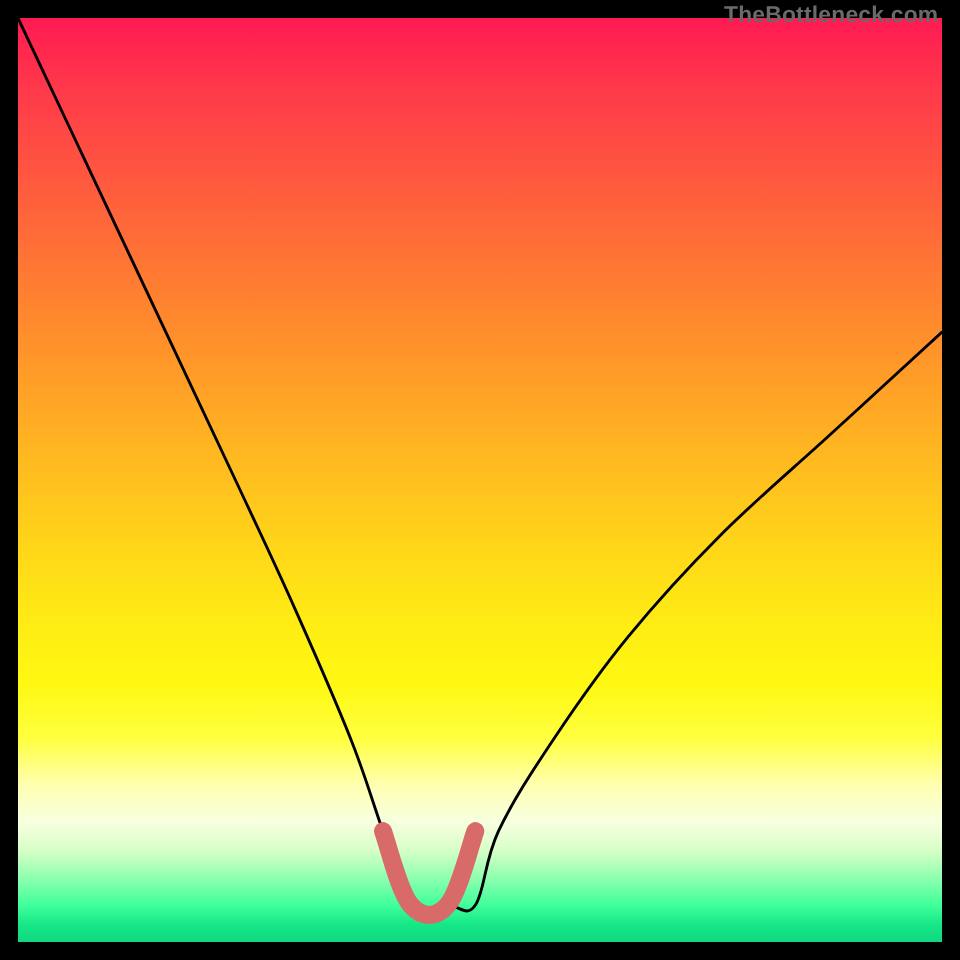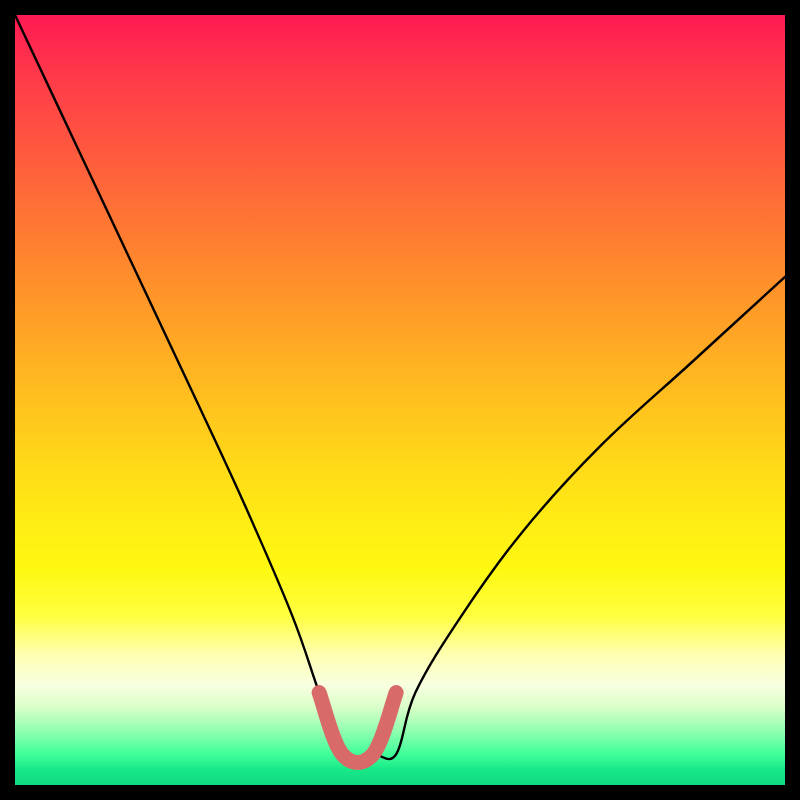--- a/index.html
+++ b/index.html
@@ -67,13 +67,14 @@
 </head>
 <body>
 
 <div class="frame">
   <div class="plot-area">
     <svg class="curve" viewBox="0 0 770 770" preserveAspectRatio="none">
       <path d="M 0.00 0.00 C 11.09 23.56, 39.42 83.78, 61.60 130.90 C 83.78 178.02, 101.02 214.68, 123.20 261.80 C 145.38 308.92, 165.40 351.12, 184.80 392.70 C 204.20 434.28, 214.37 455.38, 231.00 492.80 C 247.63 530.22, 264.03 567.34, 277.20 600.60 C 290.37 633.86, 295.14 652.65, 304.15 677.60 C 313.16 702.55, 317.55 728.11, 327.25 739.20 C 336.95 750.29, 348.35 739.20, 358.05 739.20 C 367.75 739.20, 373.53 750.29, 381.15 739.20 C 388.77 728.11, 388.62 702.55, 400.40 677.60 C 412.18 652.65, 427.20 629.71, 446.60 600.60 C 466.00 571.49, 483.25 546.39, 508.20 515.90 C 533.15 485.41, 554.71 461.69, 585.20 431.20 C 615.69 400.71, 644.34 376.99, 677.60 346.50 C 710.86 316.01, 753.37 277.05, 770.00 261.80" fill="none" stroke="#000000" stroke-width="2.4" stroke-linecap="round" stroke-linejoin="round" id="curvePath"></path>
       <path d="M 304.15 677.60 C 308.31 688.69, 317.55 728.11, 327.25 739.20 C 336.95 750.29, 348.35 750.29, 358.05 739.20 C 367.75 728.11, 376.99 688.69, 381.15 677.60" fill="none" stroke="#d86a6a" stroke-width="15" stroke-linecap="round" stroke-linejoin="round" id="valleyPath"></path>
     </svg>
   </div>
+  <div class="watermark">TheBottleneck.com</div>
 </div>
 
 </body></html>

